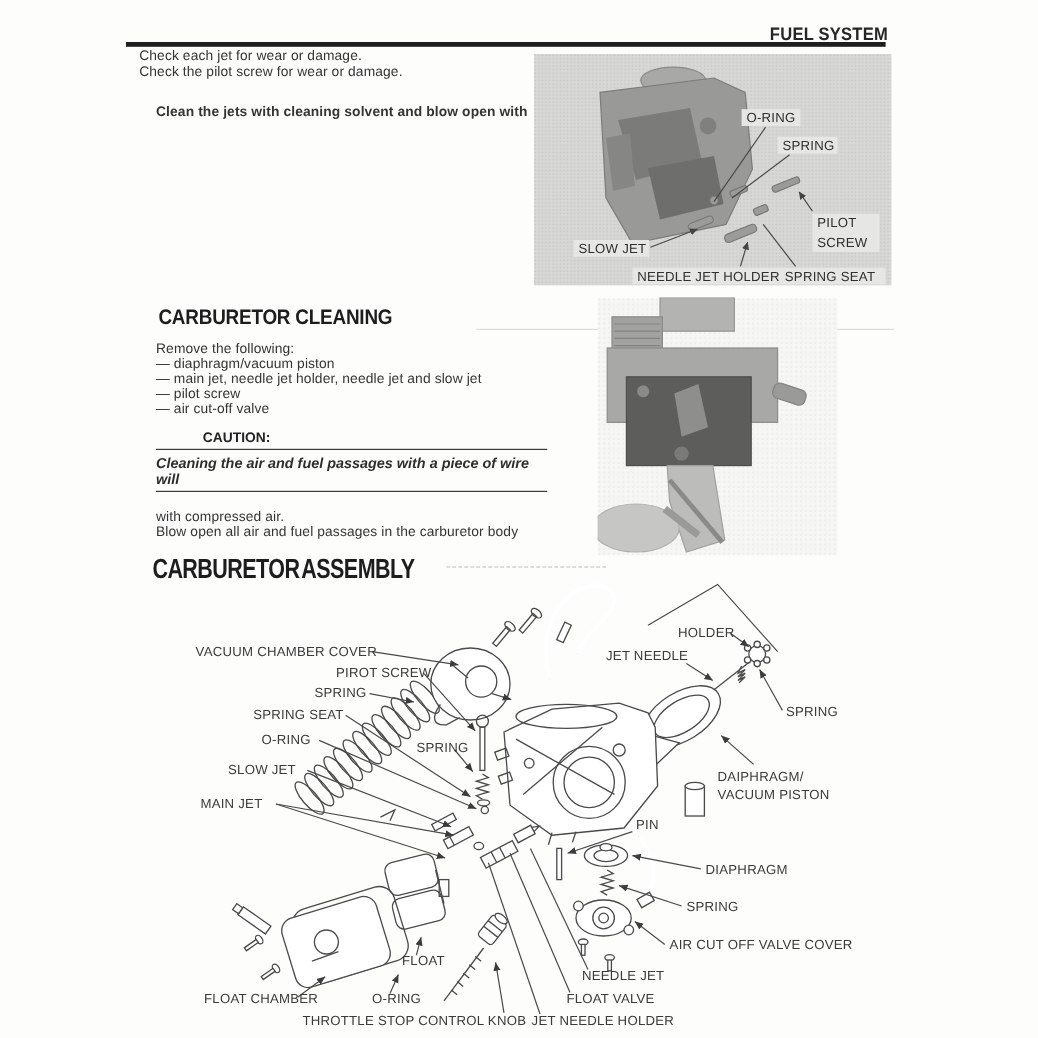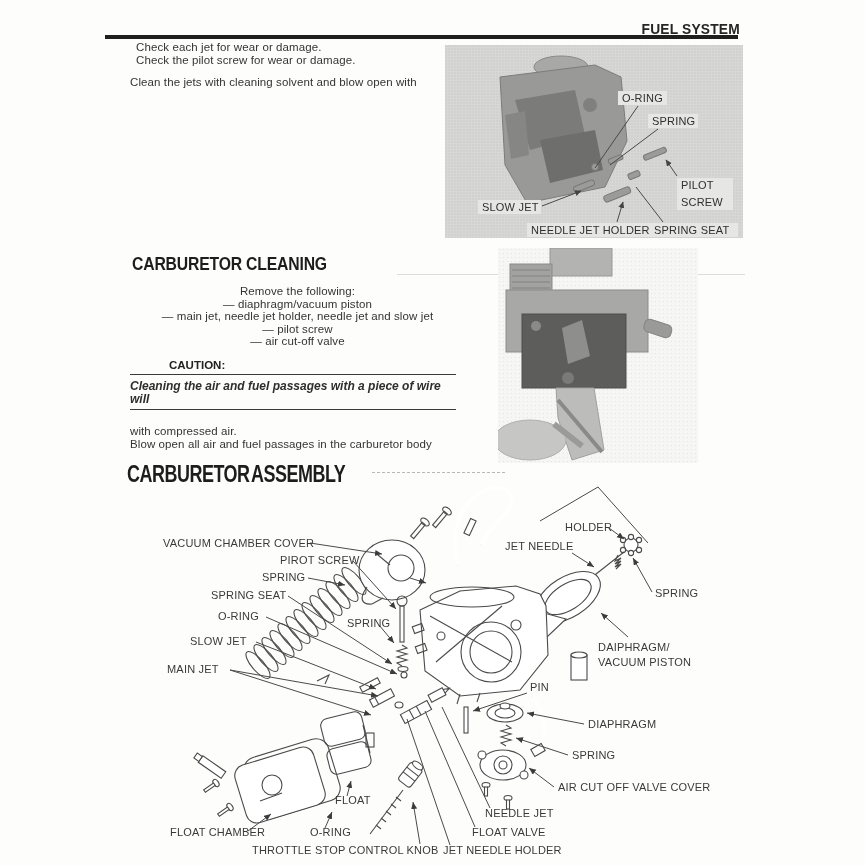--- a/index.html
+++ b/index.html
@@ -26,25 +26,25 @@
   svg .artf{stroke:#4a4a4a;fill:#ffffff;stroke-width:1.1;}
   svg .lead{stroke:#4a4a4a;fill:none;stroke-width:1;}
   svg .p1label{font-size:11px;fill:#2f2f2f;}
 </style>
 </head>
 <body>
 
 <div class="abs header-title" style="top:20px;right:125px;">FUEL SYSTEM</div>
 <div class="abs rule" style="left:105px;top:35px;width:633px;height:3.5px;"></div>
 
-<div class="abs bodytext" style="left:136px;top:41px;width:320px;">
+<div class="abs bodytext" style="left:116px;top:41px;width:320px;">
   <div>Check each jet for wear or damage.</div>
   <div>Check the pilot screw for wear or damage.</div>
 </div>
-<div class="abs bodytext" style="left:130px;top:76px;width:320px;">
+<div class="abs bodytext" style="left:130px;top:88px;width:320px;font-weight:bold;">
   <div>Clean the jets with cleaning solvent and blow open with</div>
 </div>
 
 <svg class="abs" style="left:445px;top:45px;" width="298" height="193" viewBox="0 0 298 193">
   <defs>
     <pattern id="dth" width="3" height="3" patternUnits="userSpaceOnUse">
       <rect width="3" height="3" fill="#d7d7d5"></rect>
         <circle cx="1" cy="1" r="0.65" fill="#c6c6c4"></circle>
     </pattern>
     <marker id="arwp" markerWidth="8" markerHeight="8" refX="6" refY="3" orient="auto">
@@ -87,21 +87,21 @@
   <text class="p1label" x="177" y="57">O-RING</text>
   <text class="p1label" x="207" y="80">SPRING</text>
   <text class="p1label" x="236" y="144">PILOT</text>
   <text class="p1label" x="236" y="161">SCREW</text>
   <text class="p1label" x="37" y="166">SLOW JET</text>
   <text class="p1label" x="86" y="189">NEEDLE JET HOLDER</text>
   <text class="p1label" x="209" y="189">SPRING SEAT</text>
 </svg>
 
 <div class="abs h1 h-clean" style="left:132px;top:254px;">CARBURETOR CLEANING</div>
-<div class="abs bodytext" style="left:130px;top:285px;width:335px;text-align:center;">
+<div class="abs bodytext" style="left:130px;top:285px;width:335px;">
   <div>Remove the following:</div>
   <div>— diaphragm/vacuum piston</div>
   <div>— main jet, needle jet holder, needle jet and slow jet</div>
   <div>— pilot screw</div>
   <div>— air cut-off valve</div>
 </div>
 <div class="abs caution-label" style="left:130px;top:359px;margin-left:39px;">CAUTION:</div>
 <div class="abs thinrule" style="left:130px;top:374px;width:326px;"></div>
 <div class="abs caution-text" style="left:130px;top:380px;width:330px;">
   <div>Cleaning the air and fuel passages with a piece of wire will</div>

